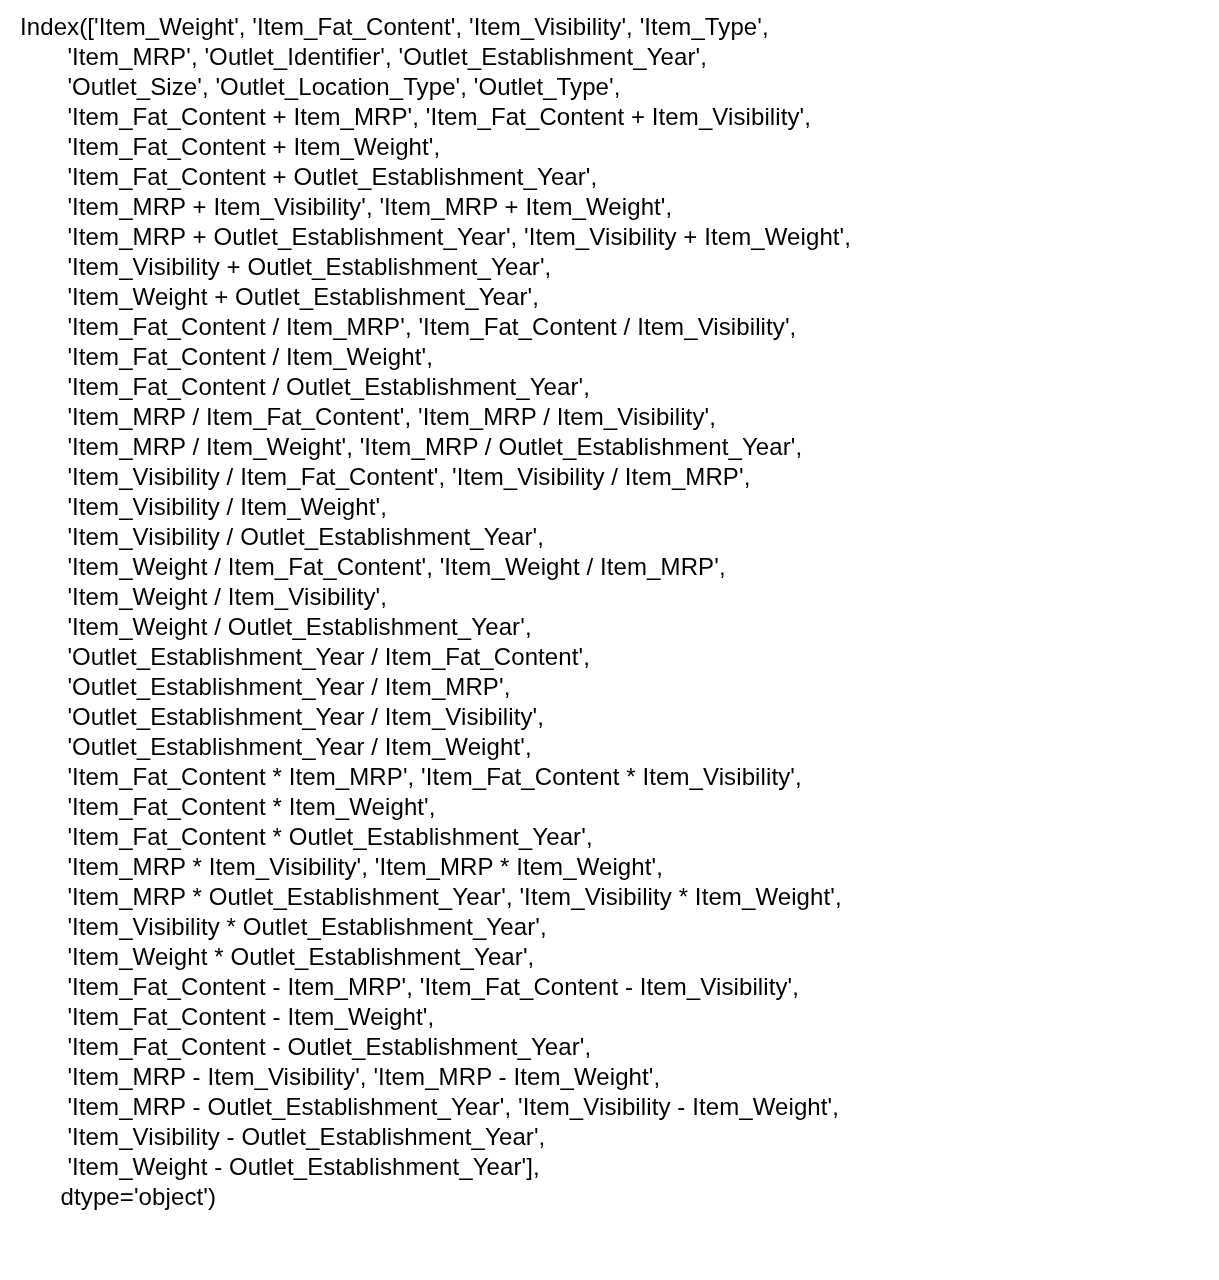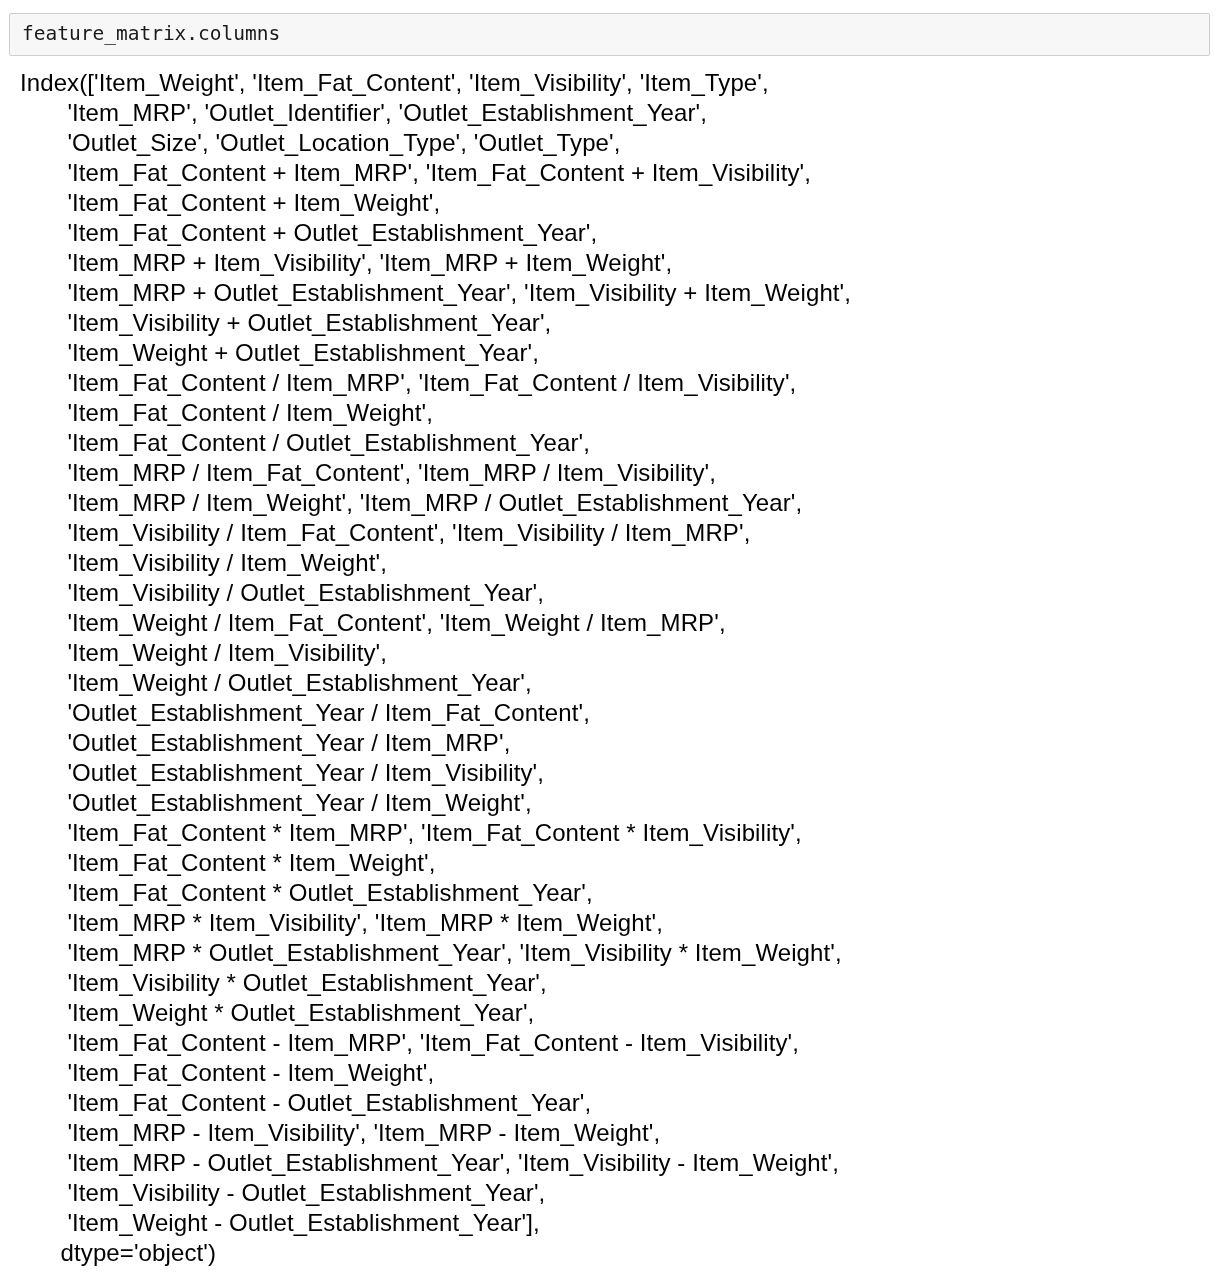--- a/index.html
+++ b/index.html
@@ -48,23 +48,20 @@
     margin: 0;
     padding: 0;
     letter-spacing: 0.1px;
   }
 </style>
 </head>
 <body>
 
 <div class="notebook">
 
-  <div class="input-cell">
-    <pre class="input-cell-code">feature_matrix.columns</pre>
-  </div>
 
   <div class="output-area">
     <pre class="output-text">Index(['Item_Weight', 'Item_Fat_Content', 'Item_Visibility', 'Item_Type',
        'Item_MRP', 'Outlet_Identifier', 'Outlet_Establishment_Year',
        'Outlet_Size', 'Outlet_Location_Type', 'Outlet_Type',
        'Item_Fat_Content + Item_MRP', 'Item_Fat_Content + Item_Visibility',
        'Item_Fat_Content + Item_Weight',
        'Item_Fat_Content + Outlet_Establishment_Year',
        'Item_MRP + Item_Visibility', 'Item_MRP + Item_Weight',
        'Item_MRP + Outlet_Establishment_Year', 'Item_Visibility + Item_Weight',

